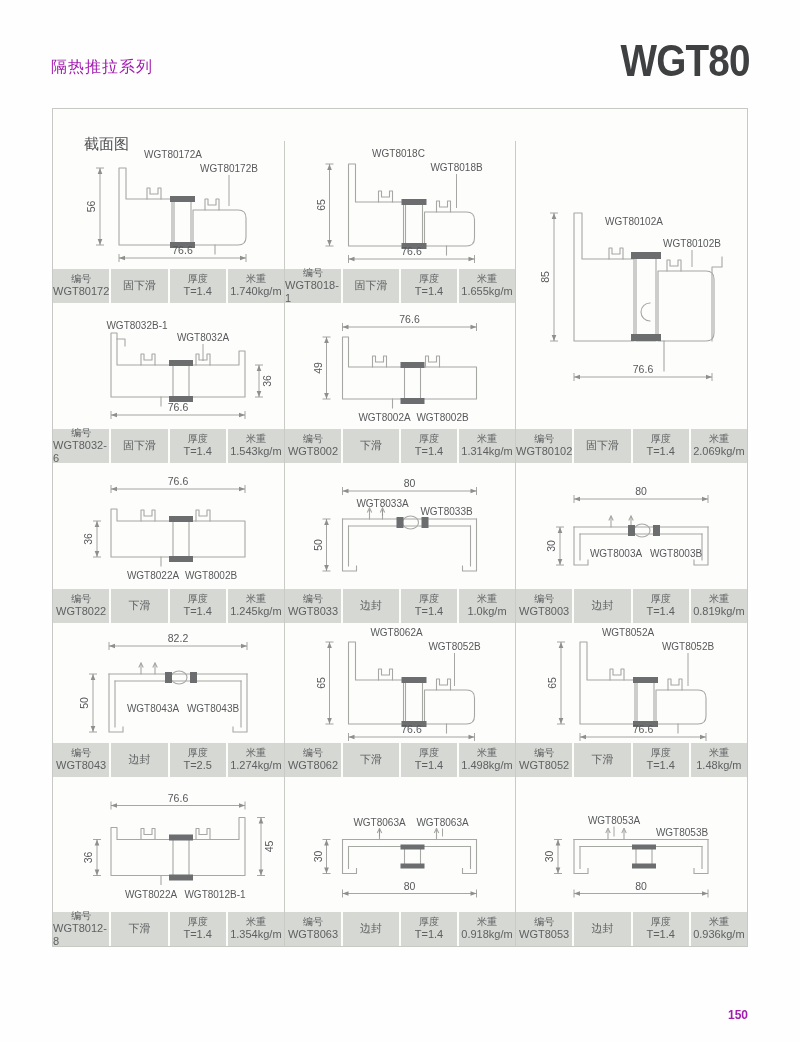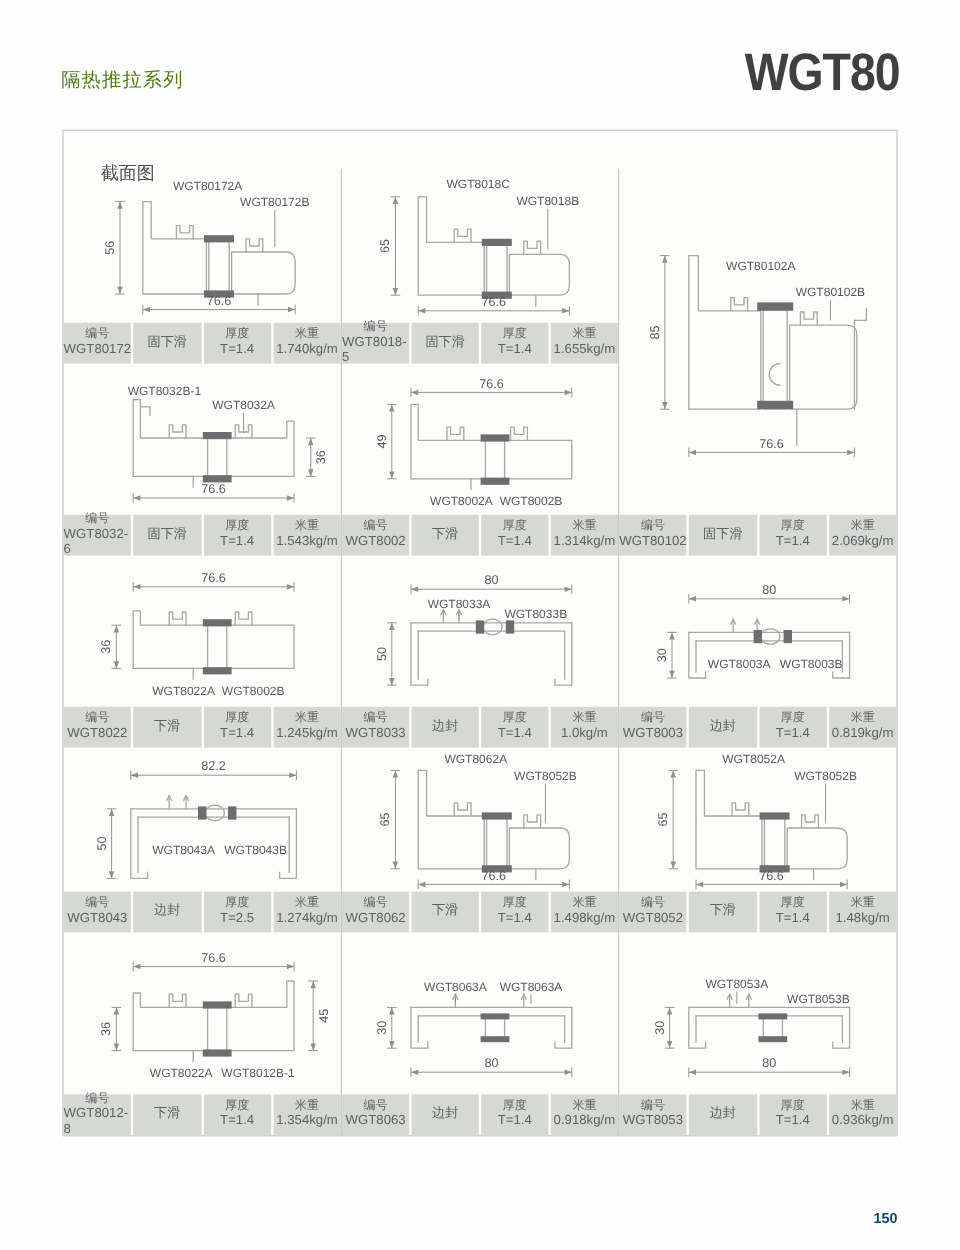--- a/index.html
+++ b/index.html
@@ -1,37 +1,37 @@
 <!DOCTYPE html>
 <html><head>
 <meta charset="utf-8">
 <style>
   html,body{margin:0;padding:0;width:800px;height:1042px;background:#fefefe;overflow:hidden;
     font-family:"Liberation Sans","DejaVu Sans",sans-serif;}
   .page{position:absolute;inset:0;}
-  .series-title{position:absolute;left:51px;top:57px;font-size:16px;color:#4d7c0f;letter-spacing:1px;}
+  .series-title{position:absolute;left:51px;top:57px;font-size:16px;color:#a21caf;letter-spacing:1px;}
   .model-title{position:absolute;right:50px;top:36px;font-size:44px;font-weight:bold;color:#3f4042;
     letter-spacing:-1px;transform:scaleX(.88);transform-origin:right center;}
   .grid{position:absolute;left:52px;top:108px;width:696px;height:839px;box-sizing:border-box;
     border:1px solid #c7c9c5;display:grid;grid-template-columns:232px 231px 231px;
     grid-template-rows:32px 162px 160px 160px 154px 169px;background:#fdfdfc;}
   .hdr{background:#dbdcd8;border-right:1px solid #c9cbc7;box-sizing:border-box;display:flex;
     align-items:center;padding-left:31px;font-size:15px;color:#4c4d4f;grid-row:1;margin-top:35px;}
   .hdr.last{border-right:none;}
   .cell{border-right:1px solid #c9cbc7;box-sizing:border-box;display:flex;flex-direction:column;min-height:0;}
   .cell.lastcol{border-right:none;}
   .diagram{flex:1;position:relative;min-height:0;}
   .diagram svg{position:absolute;left:0;top:0;width:100%;height:100%;}
   .info{height:34px;display:flex;flex:none;}
   .info .i{flex:1;background:#d6d8d4;margin-right:2px;display:flex;flex-direction:column;
     align-items:center;justify-content:center;line-height:1.2;}
   .info .i:last-child{margin-right:0;}
   .info .l{font-size:10px;color:#5e5f61;}
   .info .v{font-size:11px;color:#5e5f61;}
-  .page-number{position:absolute;right:52px;bottom:20px;font-size:12px;font-weight:bold;color:#0c4a6e;}
+  .page-number{position:absolute;right:52px;bottom:20px;font-size:12px;font-weight:bold;color:#a21caf;}
   .c1{grid-column:1}.c2{grid-column:2}.c3{grid-column:3}
   .r2{grid-row:2}.r3{grid-row:3}.r4{grid-row:4}.r5{grid-row:5}.r6{grid-row:6}
   .tall{grid-row:2 / span 2;grid-column:3}
   
   .profile{fill:none;stroke:#a6a8a4;stroke-width:1.1;stroke-linejoin:round;stroke-linecap:square;}
   .dark{fill:#6b6d6f;stroke:none;}
   .dim{fill:none;stroke:#8e908c;stroke-width:.8;}
   .arrowhead{fill:#8e908c;stroke:none;}
   .dimtxt{fill:#58595b;font-size:10.5px;font-family:"Liberation Sans","DejaVu Sans",sans-serif;}
   .lbl{fill:#58595b;font-size:10px;font-family:"Liberation Sans","DejaVu Sans",sans-serif;}
@@ -124,21 +124,21 @@
               <text x="127" y="113" class="dimtxt" text-anchor="middle">76.6</text>
               <text x="114" y="15" class="lbl" text-anchor="middle">WGT8018C</text>
               <text x="172" y="29" class="lbl" text-anchor="middle">WGT8018B</text>
               <line x1="172" y1="32" x2="172" y2="66" class="dim"></line>
             </g>
           </svg>
         </div>
       <div class="info">
         <div class="i">
             <span class="l">编号</span>
-            <span class="v">WGT8018-5</span>
+            <span class="v">WGT8018-1</span>
           </div>
         <div class="i">
             <span class="v">固下滑</span>
           </div>
         <div class="i">
             <span class="l">厚度</span>
             <span class="v">T=1.4</span>
           </div>
         <div class="i">
             <span class="l">米重</span>

